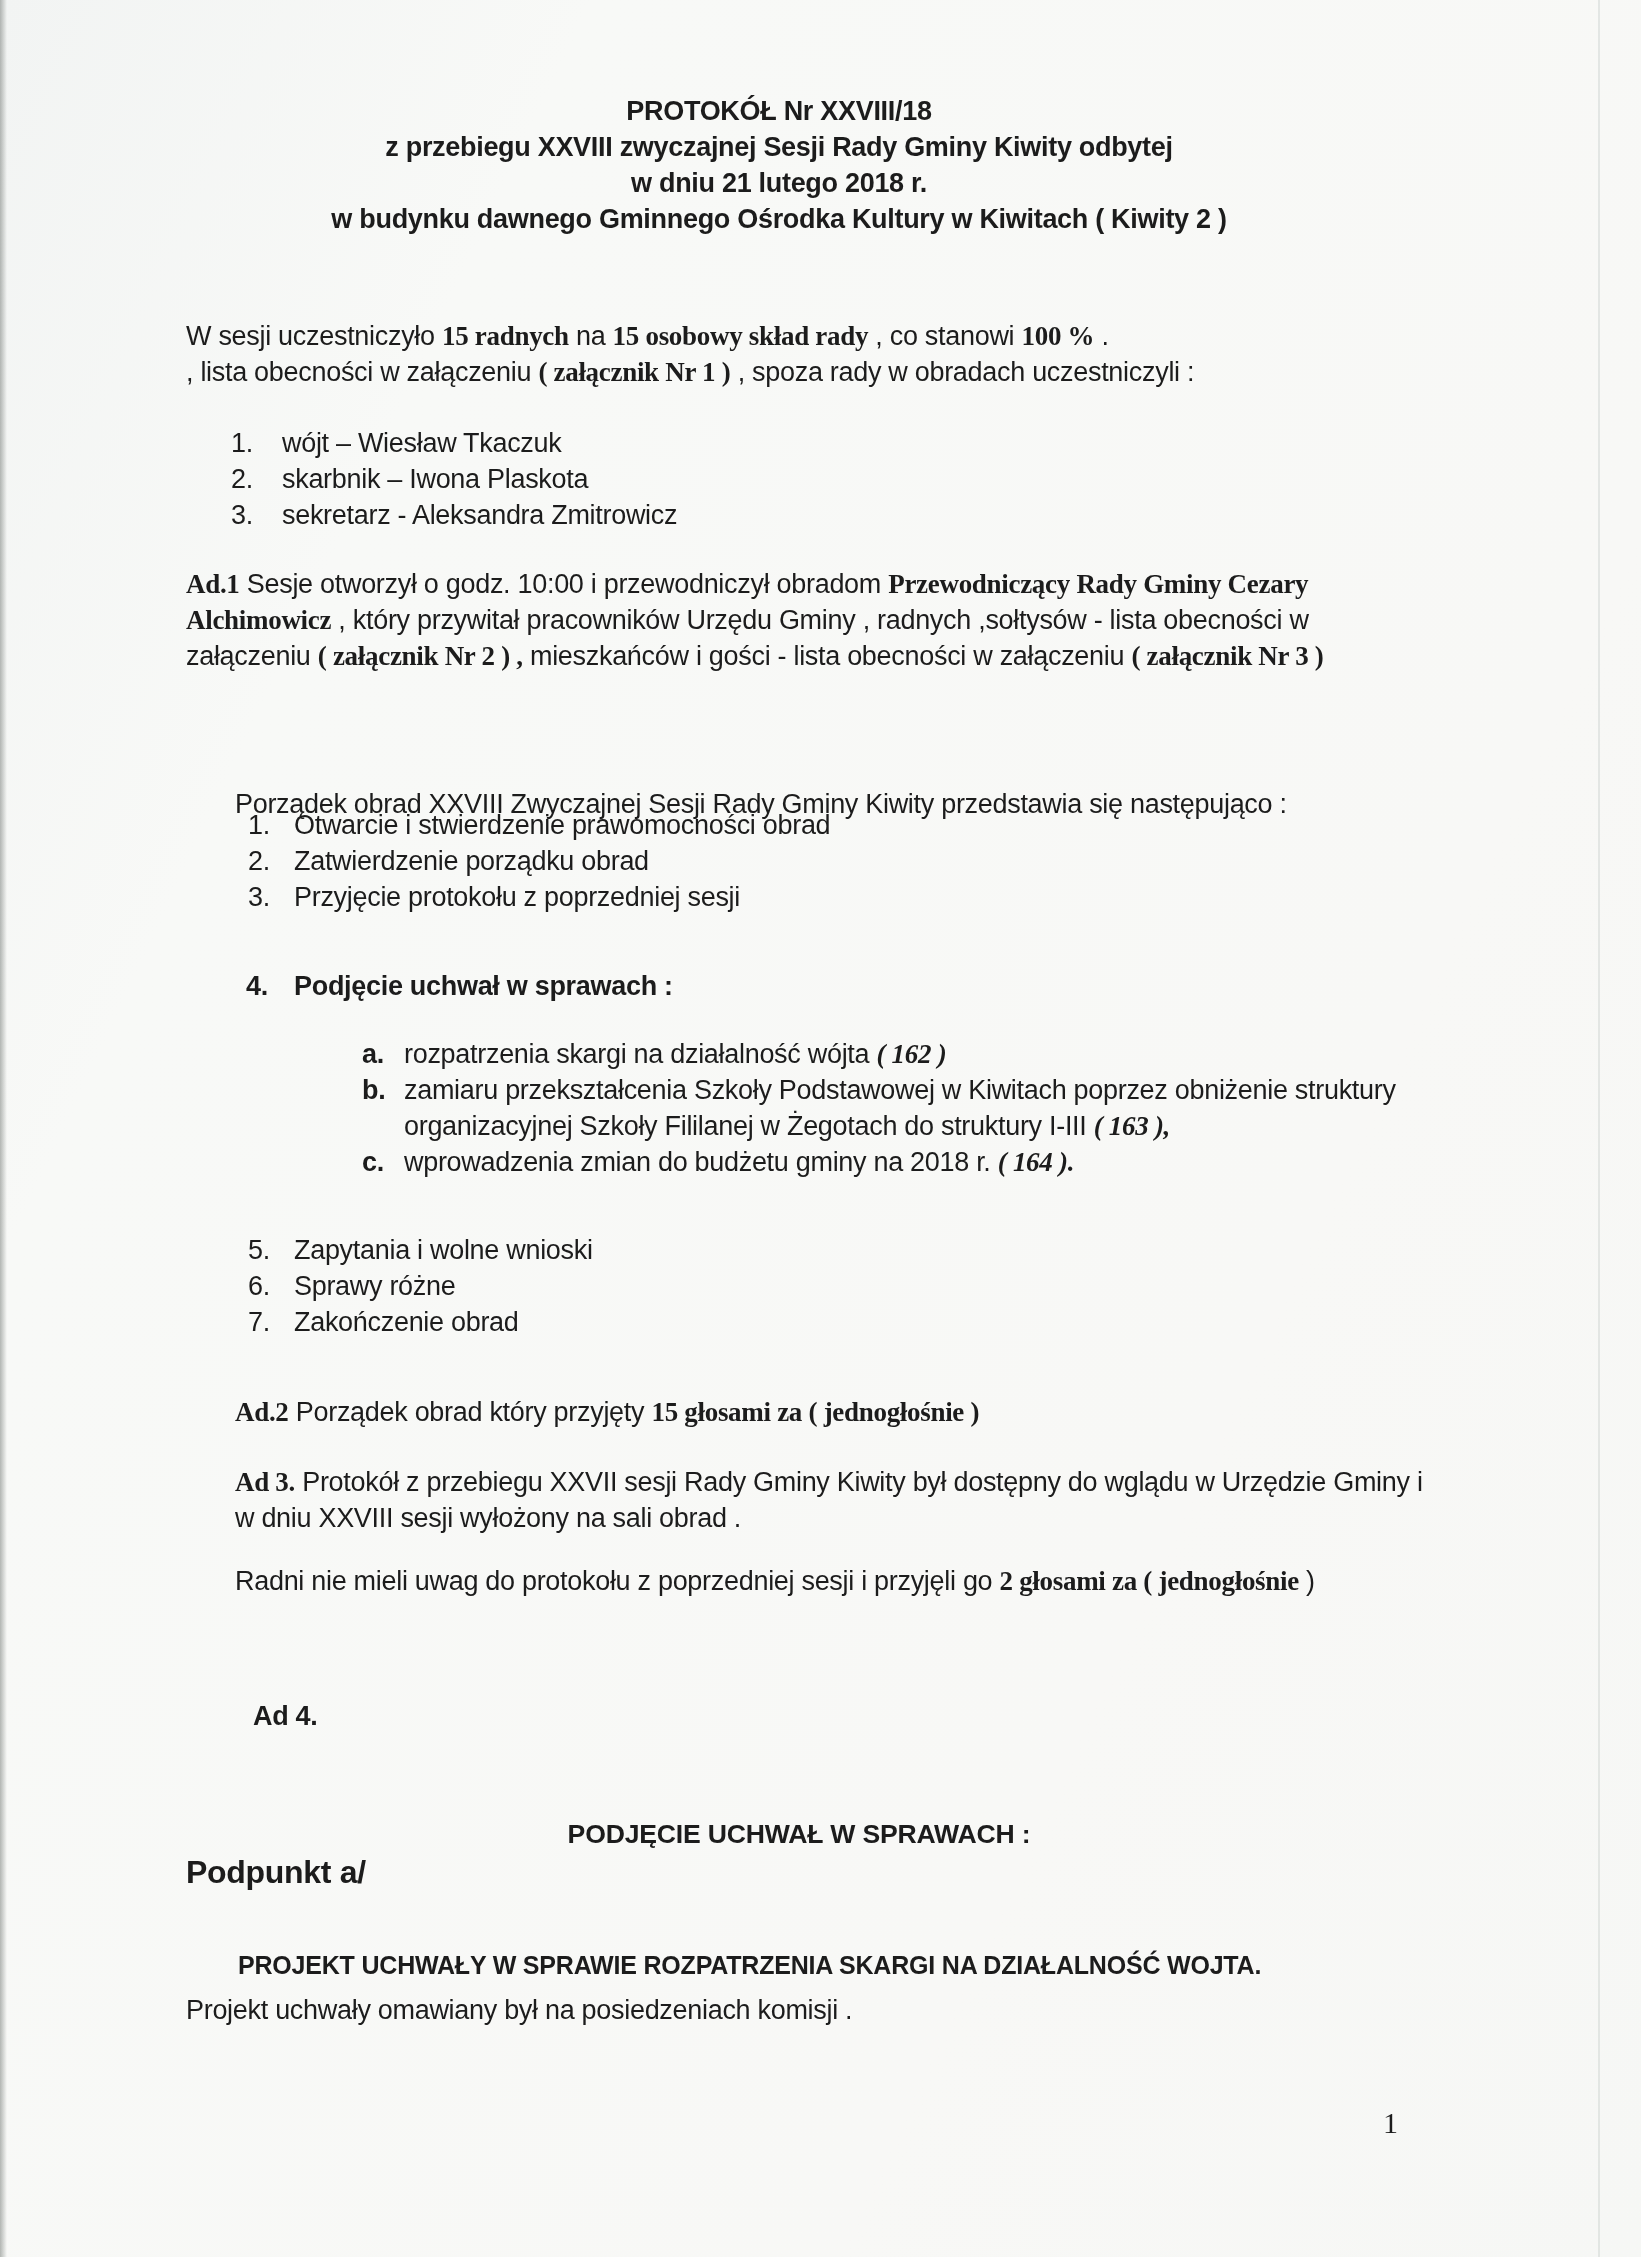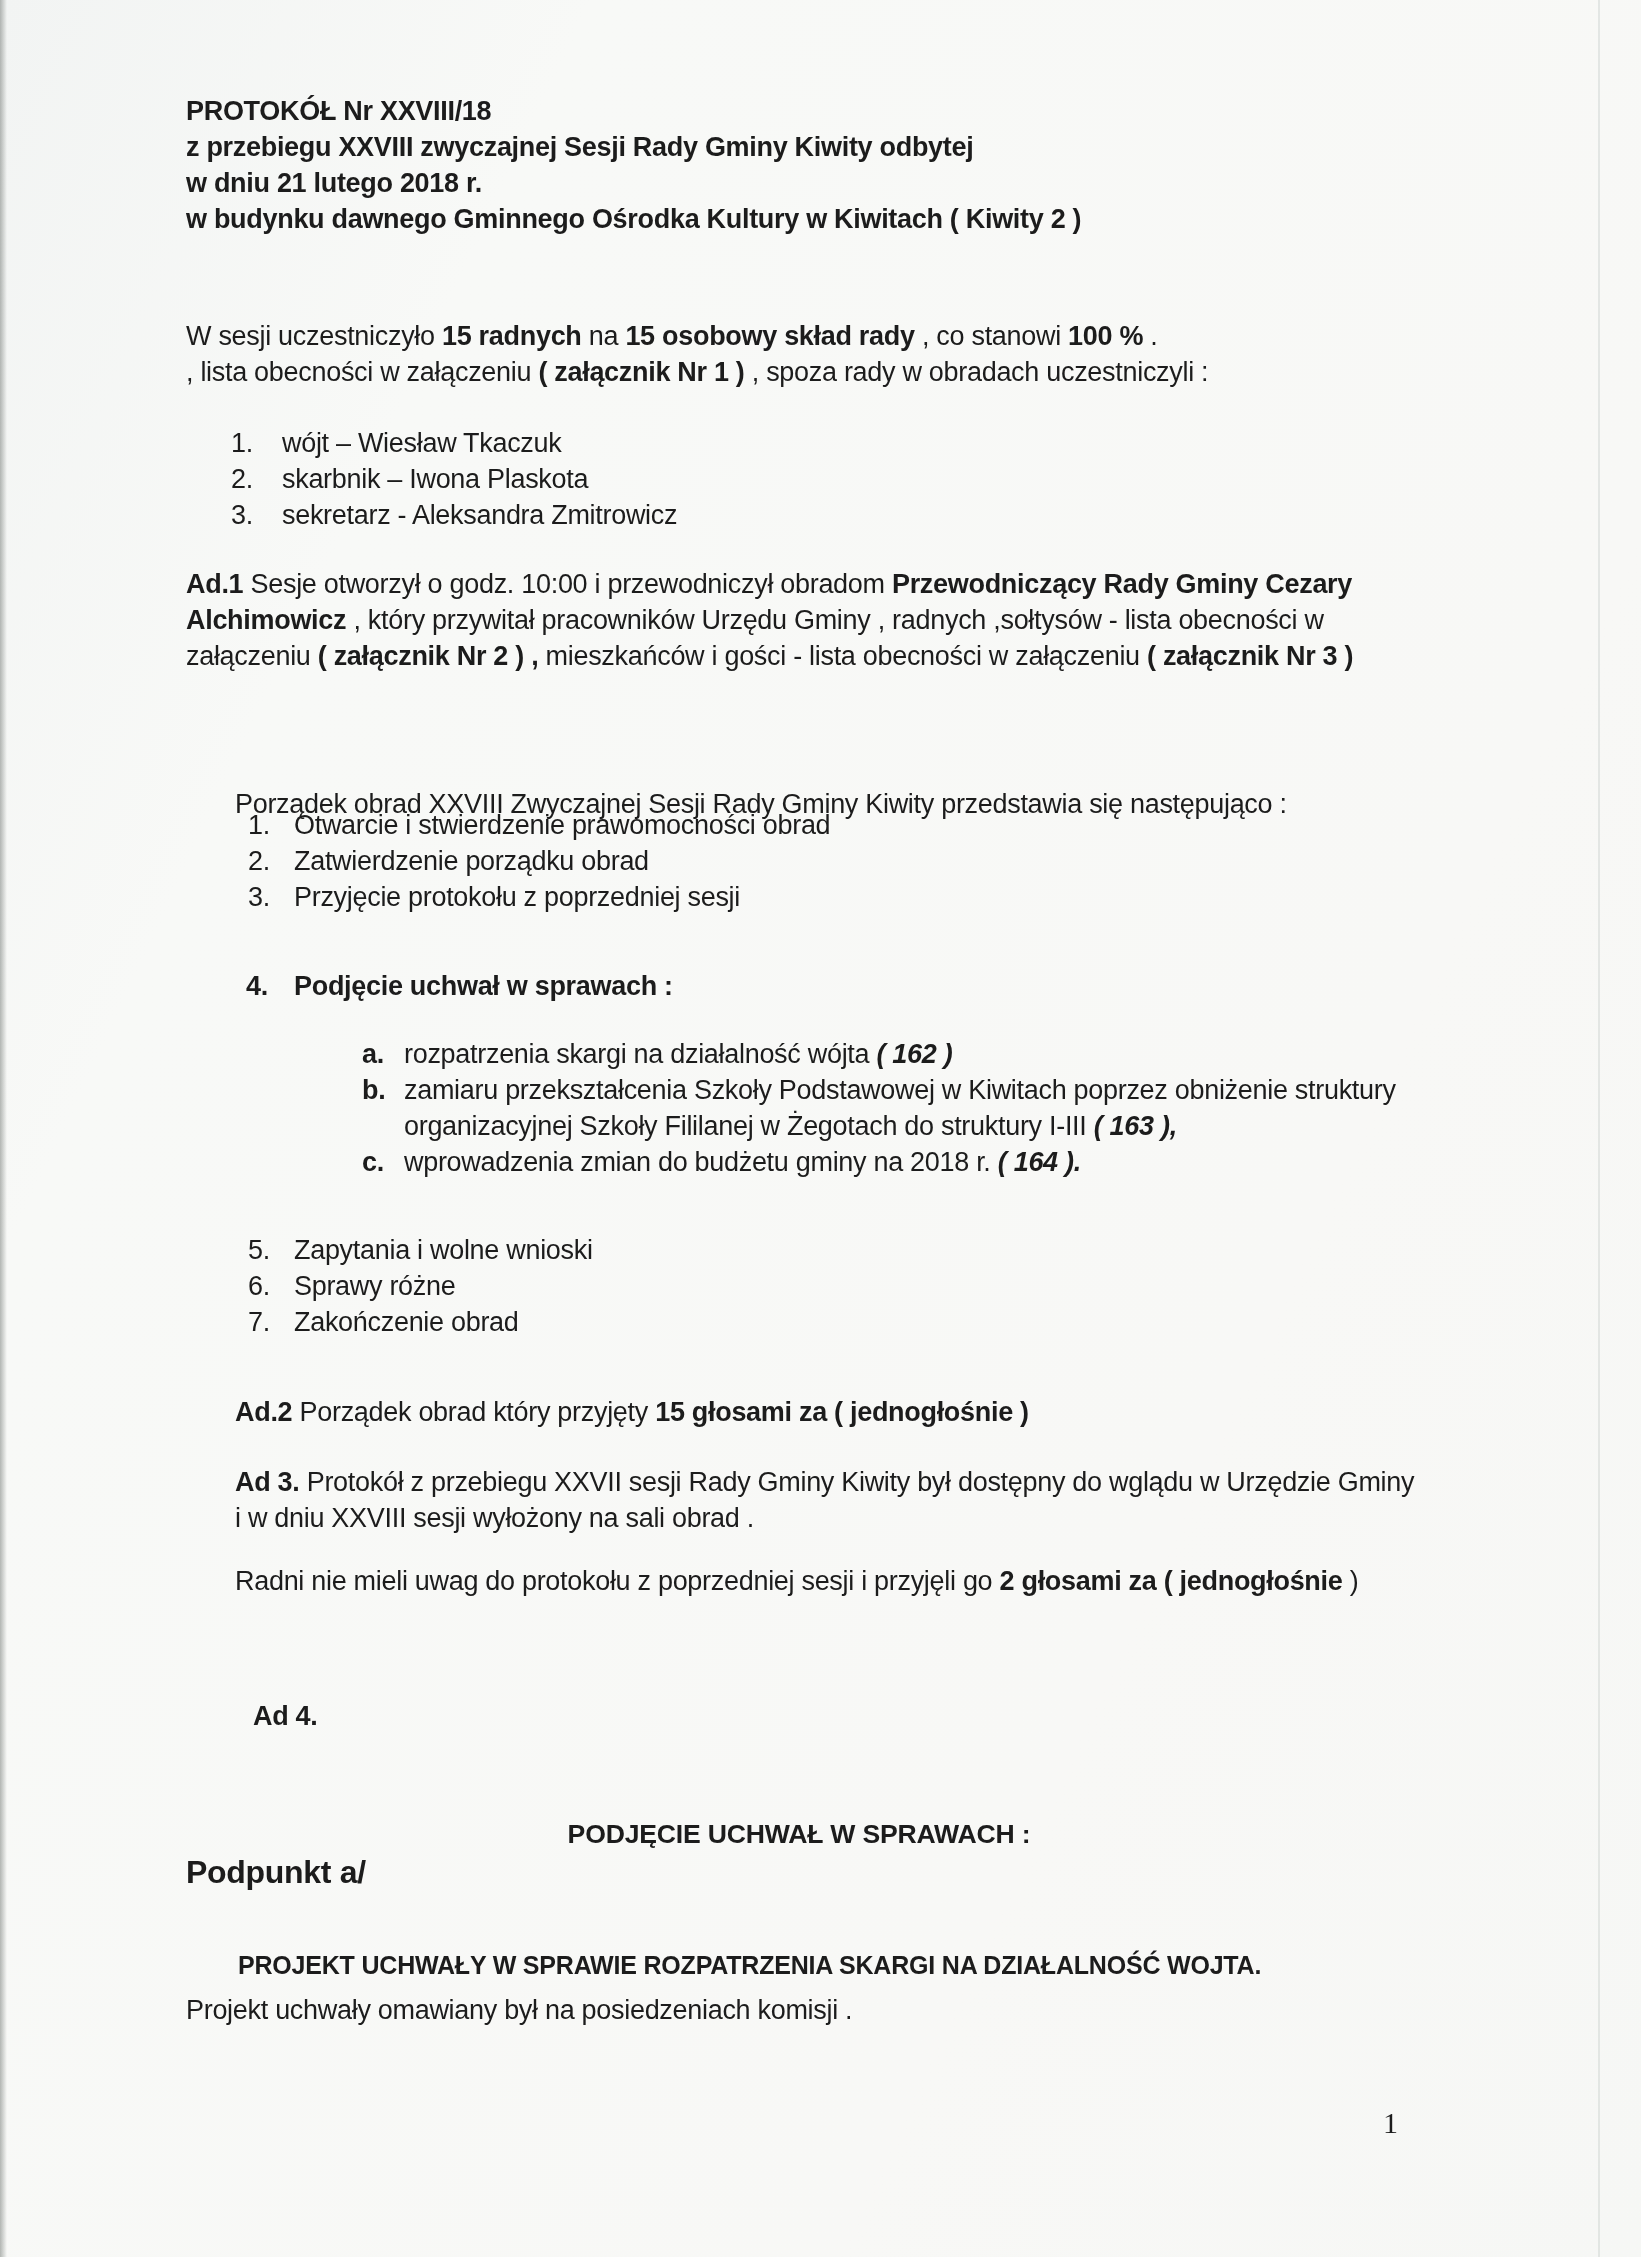--- a/index.html
+++ b/index.html
@@ -19,23 +19,23 @@
   }
   .scan-edge-right{
     position:absolute;right:41px;top:0;width:1.9px;height:100%;
     background:rgba(190,198,194,0.35);
   }
   .block{
     position:absolute;
     font-size:27px;line-height:36px;letter-spacing:-0.3px;
     color:#1c1c1c;
   }
-  .sb{font-weight:700;}
+  .sb{font-weight:700;font-family:Liberation Serif, serif;}
   .si{font-style:italic;}
-  .title-block{left:186px;top:93px;width:1218px;text-align:left;font-weight:700;}
+  .title-block{left:170px;top:93px;width:1218px;text-align:center;font-weight:700;}
   .intro{left:186px;top:318px;width:1226px;}
   .list{position:absolute;}
   .li{display:flex;align-items:baseline;}
   .marker{flex:0 0 auto;}
   .attendees{left:231px;top:425px;}
   .attendees .marker{width:51px;}
   .ad1{left:186px;top:566px;width:1224px;}
   .porzadek{left:235px;top:738px;width:1178px;margin-top:48px;}
   .agenda1{left:248px;top:807px;}
   .agenda1 .marker,.agenda2 .marker{width:46px;}

